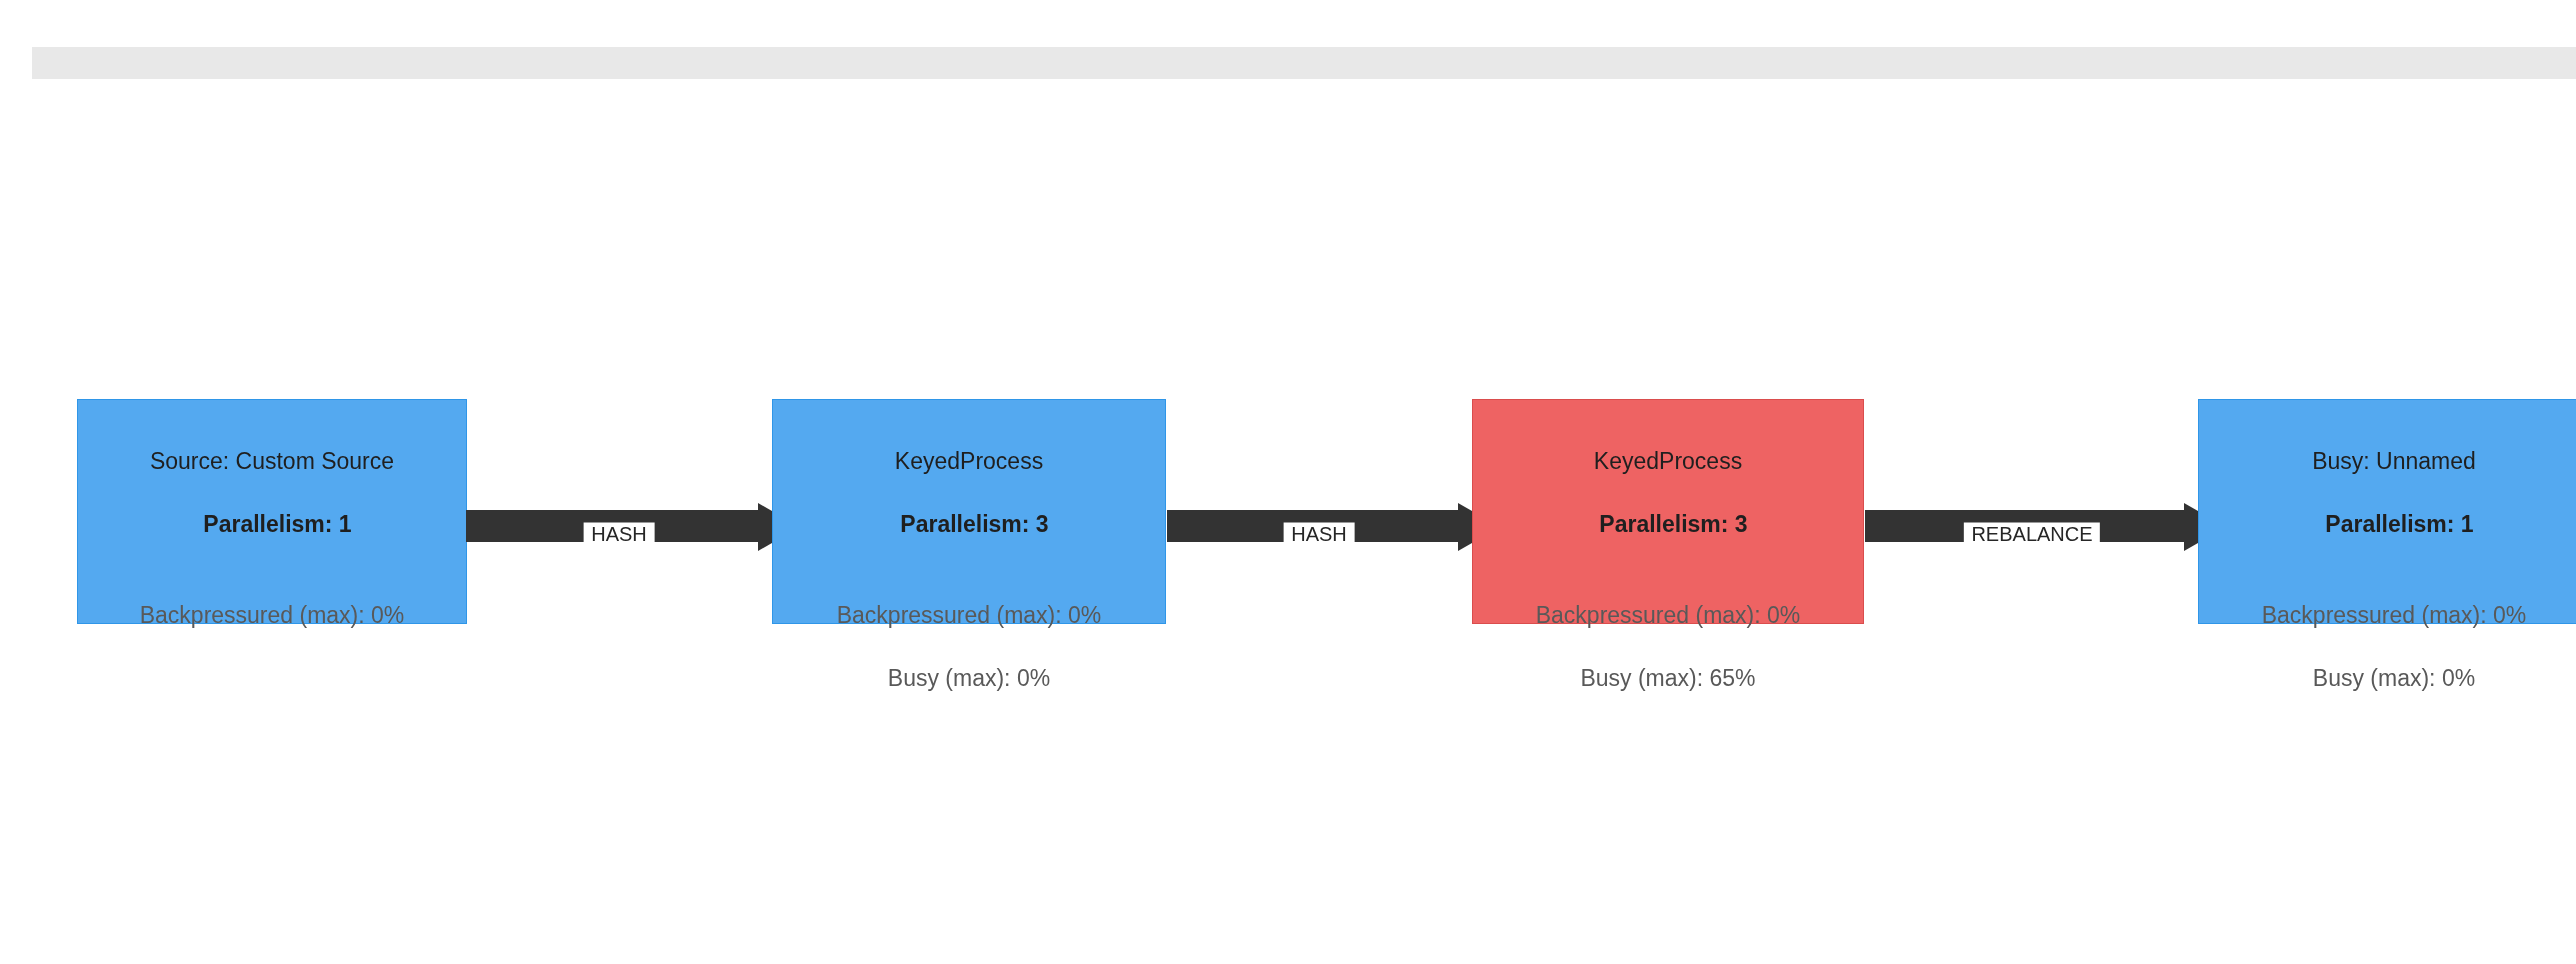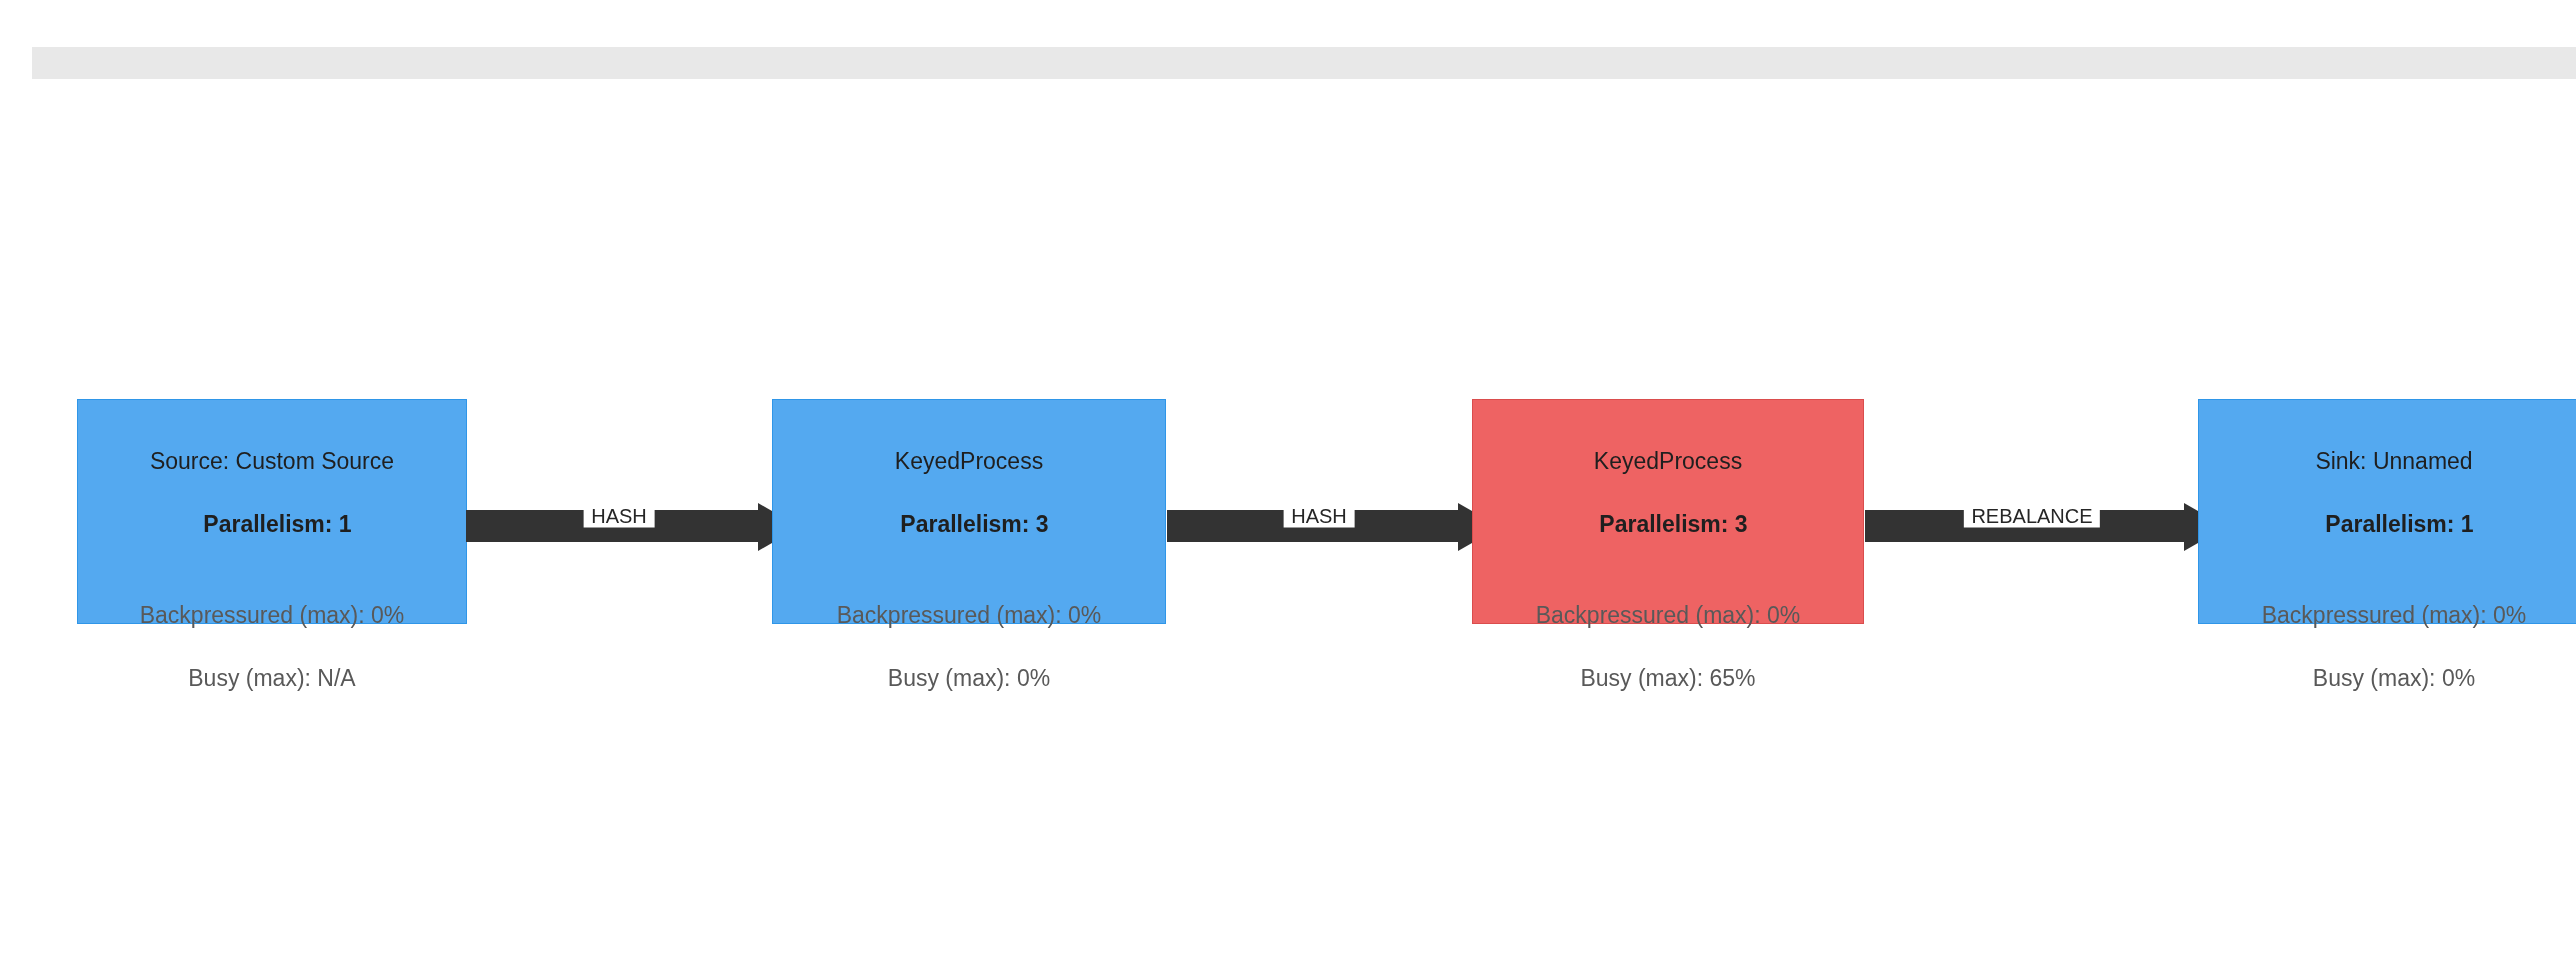--- a/index.html
+++ b/index.html
@@ -66,21 +66,21 @@
     position: absolute;
     top: 471px;
     width: 0;
     height: 0;
     border-left: 14.3px solid var(--edge-stroke, #333333);
     border-top: 8.6px solid transparent;
     border-bottom: 8.6px solid transparent;
   }
   .edge-label {
     position: absolute;
-    top: 484px;
+    top: 502px;
     transform: translate(-50%, -50%);
     font-size: 20px;
     color: #262626;
     background: #ffffff;
     padding: 0 7.6px;
     white-space: nowrap;
   }
   .divider-bottom {
     position: absolute;
     top: 955px;
@@ -112,21 +112,20 @@
 
 <div class="canvas">
 
   <div class="divider-top"></div>
 
   <div class="node" style="left:45px; width:390px;">
     <div class="node-title">Source: Custom Source</div>
     <div class="node-parallelism">Parallelism: 1</div>
     <div class="node-metrics">
       <div>Backpressured (max): 0%</div>
-      <div>Busy (max): N/A</div>
     </div>
   </div>
 
   <div class="edge-line" style="left:434px; width:292px;"></div>
   <div class="edge-arrowhead" style="left:726px;"></div>
   <div class="edge-label" style="left:587px;">HASH</div>
 
   <div class="node" style="left:740px; width:394px;">
     <div class="node-title">KeyedProcess</div>
     <div class="node-parallelism">Parallelism: 3</div>
@@ -147,21 +146,21 @@
       <div>Backpressured (max): 0%</div>
       <div>Busy (max): 65%</div>
     </div>
   </div>
 
   <div class="edge-line" style="left:1833px; width:319px;"></div>
   <div class="edge-arrowhead" style="left:2152px;"></div>
   <div class="edge-label" style="left:2000px;">REBALANCE</div>
 
   <div class="node" style="left:2166px; width:392px;">
-    <div class="node-title">Sink: Unnamed</div>
+    <div class="node-title">Busy: Unnamed</div>
     <div class="node-parallelism">Parallelism: 1</div>
     <div class="node-metrics">
       <div>Backpressured (max): 0%</div>
       <div>Busy (max): 0%</div>
     </div>
   </div>
 
   <div class="divider-bottom"></div>
   <div class="resize-handle">⋯</div>
 

